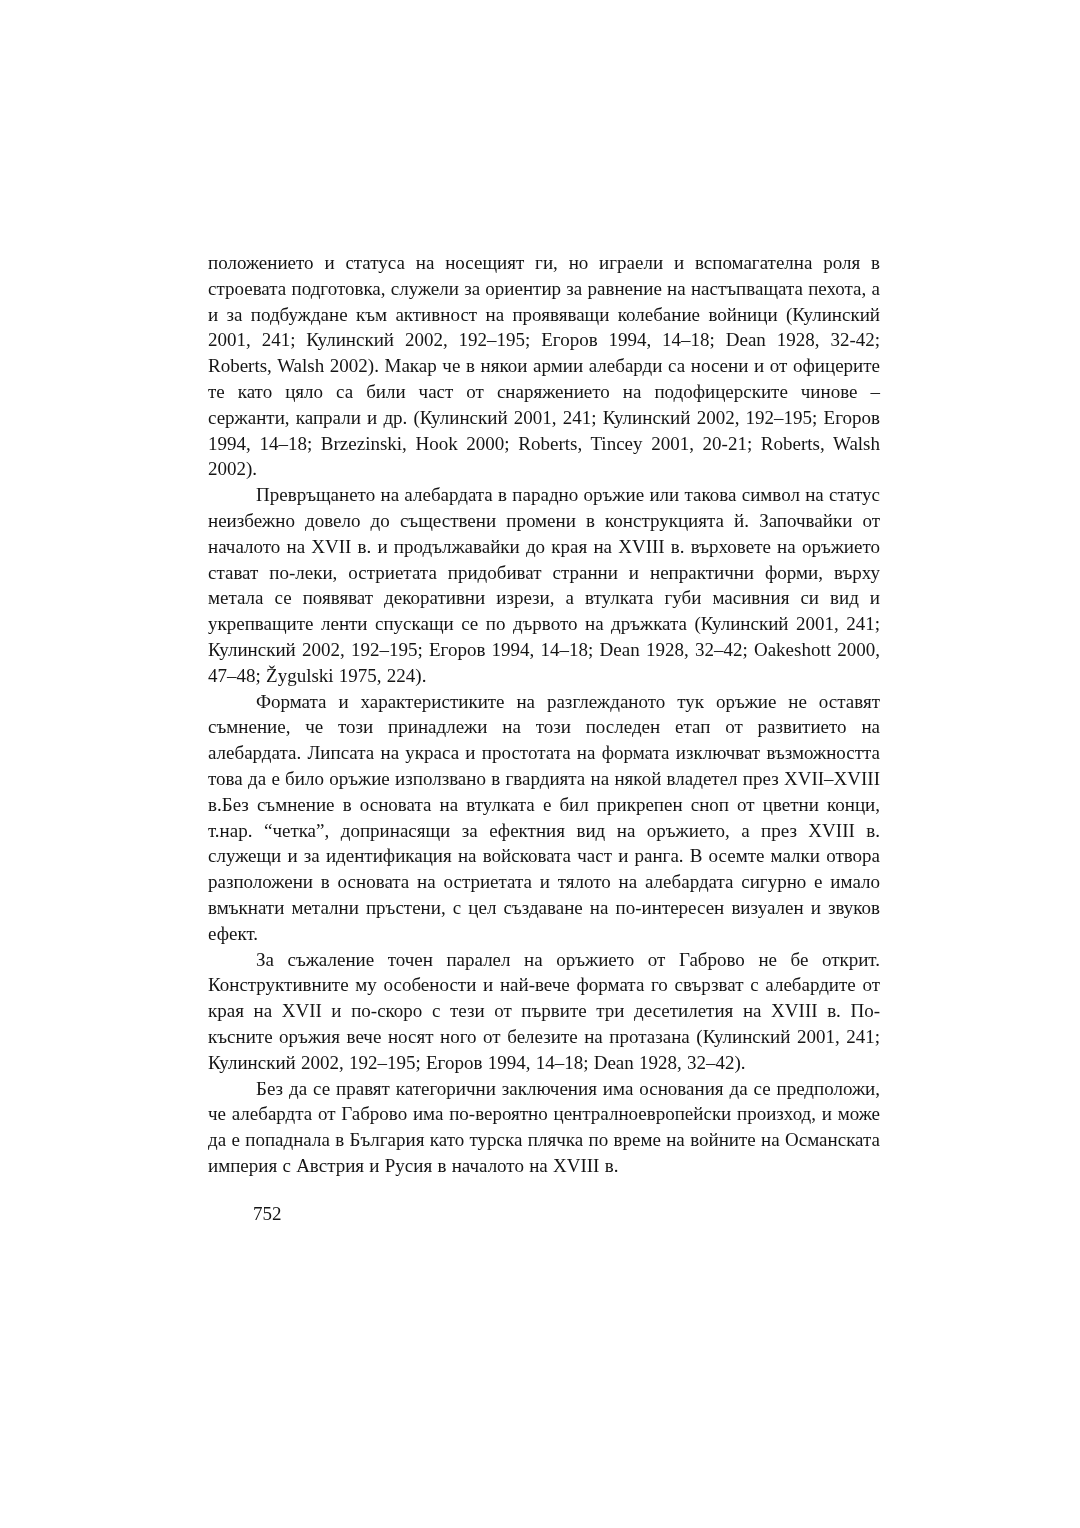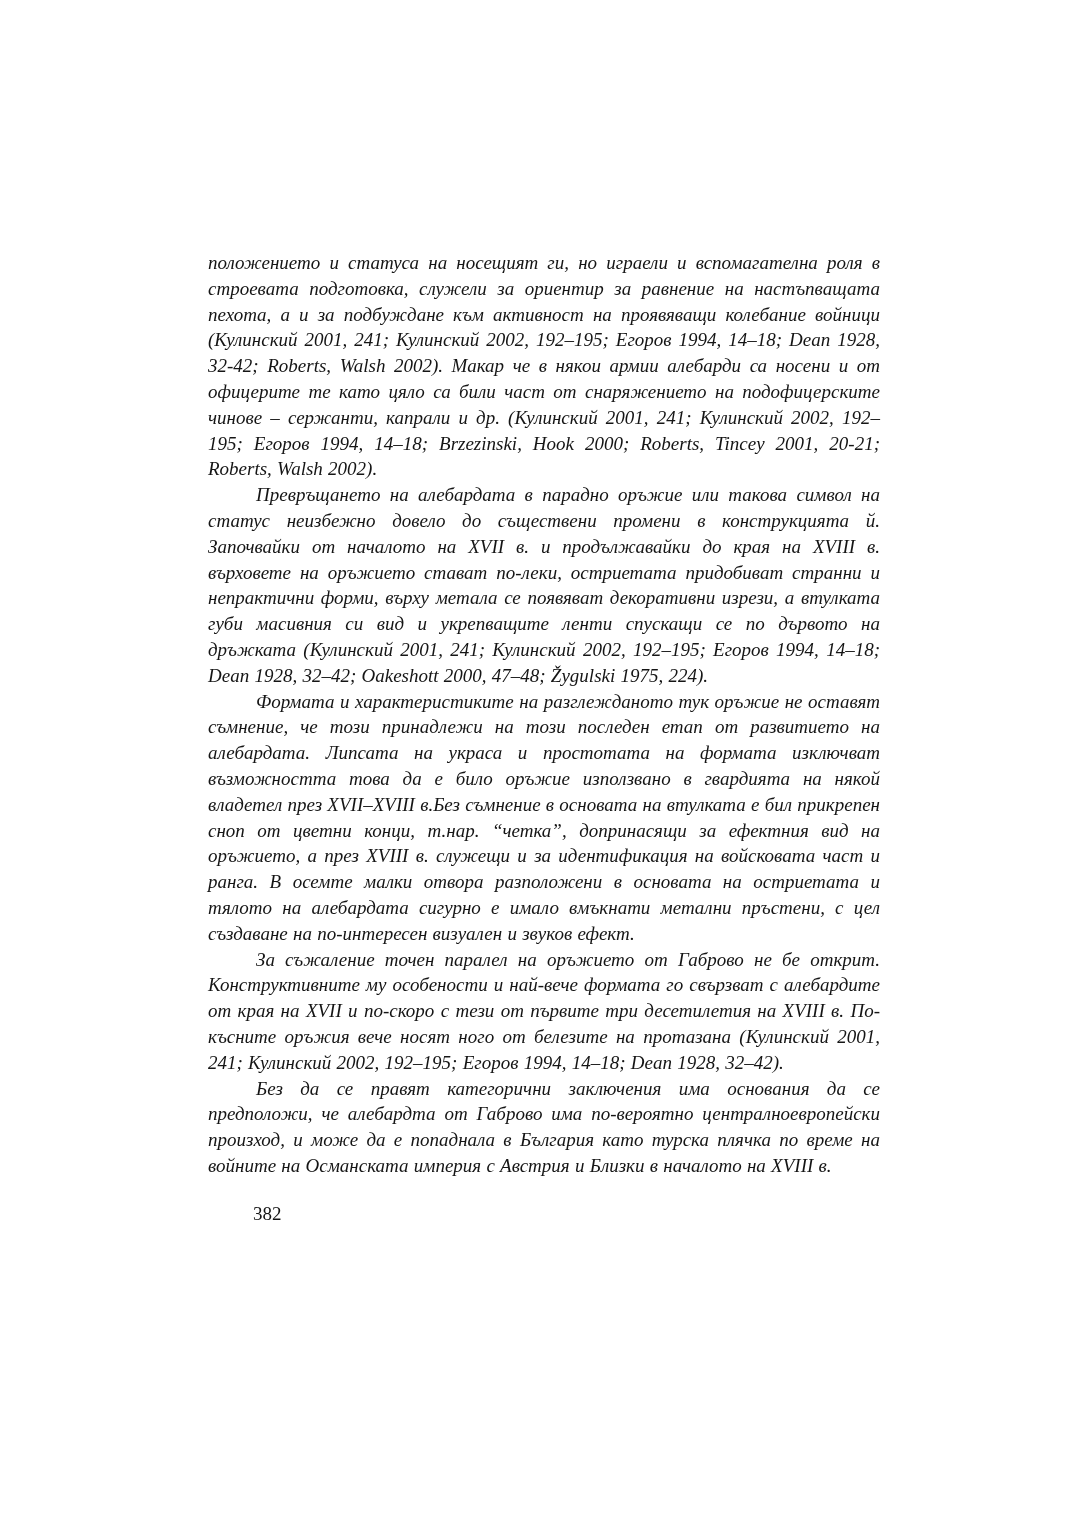--- a/index.html
+++ b/index.html
@@ -24,21 +24,20 @@
   }
   p.para {
     margin: 0;
     padding: 0;
     font-size: 19px;
     line-height: 25.8px;
     text-align: justify;
     text-indent: 48px;
     word-spacing: 0.5px;
     hyphens: auto;
-    font-style: italic;
     -webkit-hyphens: auto;
   }
   p.para.first {
     text-indent: 0;
   }
   .page-number {
     margin-top: 22px;
     margin-left: 45px;
     font-size: 19px;
     line-height: 25.8px;
@@ -46,16 +45,16 @@
 </style>
 </head>
 <body>
 
 <div class="sheet">
   <div class="text-block">
     <p class="para first">положението и статуса на носещият ги, но играели и вспомагателна роля в строевата подготовка, служели за ориентир за равнение на настъпващата пехота, а и за подбуждане към активност на проявяващи колебание войници (Кулинский 2001, 241; Кулинский 2002, 192–195; Егоров 1994, 14–18; Dean 1928, 32-42; Roberts, Walsh 2002). Макар че в някои армии алебарди са носени и от офицерите те като цяло са били част от снаряжението на подофицерските чинове – сержанти, капрали и др. (Кулинский 2001, 241; Кулинский 2002, 192–195; Егоров 1994, 14–18; Brzezinski, Hook 2000; Roberts, Tincey 2001, 20-21; Roberts, Walsh 2002).</p>
     <p class="para">Превръщането на алебардата в парадно оръжие или такова символ на статус неизбежно довело до съществени промени в конструкцията й. Започвайки от началото на XVII в. и продължавайки до края на XVIII в. върховете на оръжието стават по-леки, остриетата придобиват странни и непрактични форми, върху метала се появяват декоративни изрези, а втулката губи масивния си вид и укрепващите ленти спускащи се по дървото на дръжката (Кулинский 2001, 241; Кулинский 2002, 192–195; Егоров 1994, 14–18; Dean 1928, 32–42; Oakeshott 2000, 47–48; Žygulski 1975, 224).</p>
     <p class="para">Формата и характеристиките на разглежданото тук оръжие не оставят съмнение, че този принадлежи на този последен етап от развитието на алебардата. Липсата на украса и простотата на формата изключват възможността това да е било оръжие използвано в гвардията на някой владетел през XVII–XVIII в.Без съмнение в основата на втулката е бил прикрепен сноп от цветни конци, т.нар. “четка”, допринасящи за ефектния вид на оръжието, а през XVIII в. служещи и за идентификация на войсковата част и ранга. В осемте малки отвора разположени в основата на остриетата и тялото на алебардата сигурно е имало вмъкнати метални пръстени, с цел създаване на по-интересен визуален и звуков ефект.</p>
     <p class="para">За съжаление точен паралел на оръжието от Габрово не бе открит. Конструктивните му особености и най-вече формата го свързват с алебардите от края на XVII и по-скоро с тези от първите три десетилетия на XVIII в. По-късните оръжия вече носят ного от белезите на протазана (Кулинский 2001, 241; Кулинский 2002, 192–195; Егоров 1994, 14–18; Dean 1928, 32–42).</p>
-    <p class="para">Без да се правят категорични заключения има основания да се предположи, че алебардта от Габрово има по-вероятно централноевропейски произход, и може да е попаднала в България като турска плячка по време на войните на Османската империя с Австрия и Близки в началото на XVIII в.</p>
-    <div class="page-number">382</div>
+    <p class="para">Без да се правят категорични заключения има основания да се предположи, че алебардта от Габрово има по-вероятно централноевропейски произход, и може да е попаднала в България като турска плячка по време на войните на Османската империя с Австрия и Русия в началото на XVIII в.</p>
+    <div class="page-number">752</div>
   </div>
 </div>
 
 </body></html>

